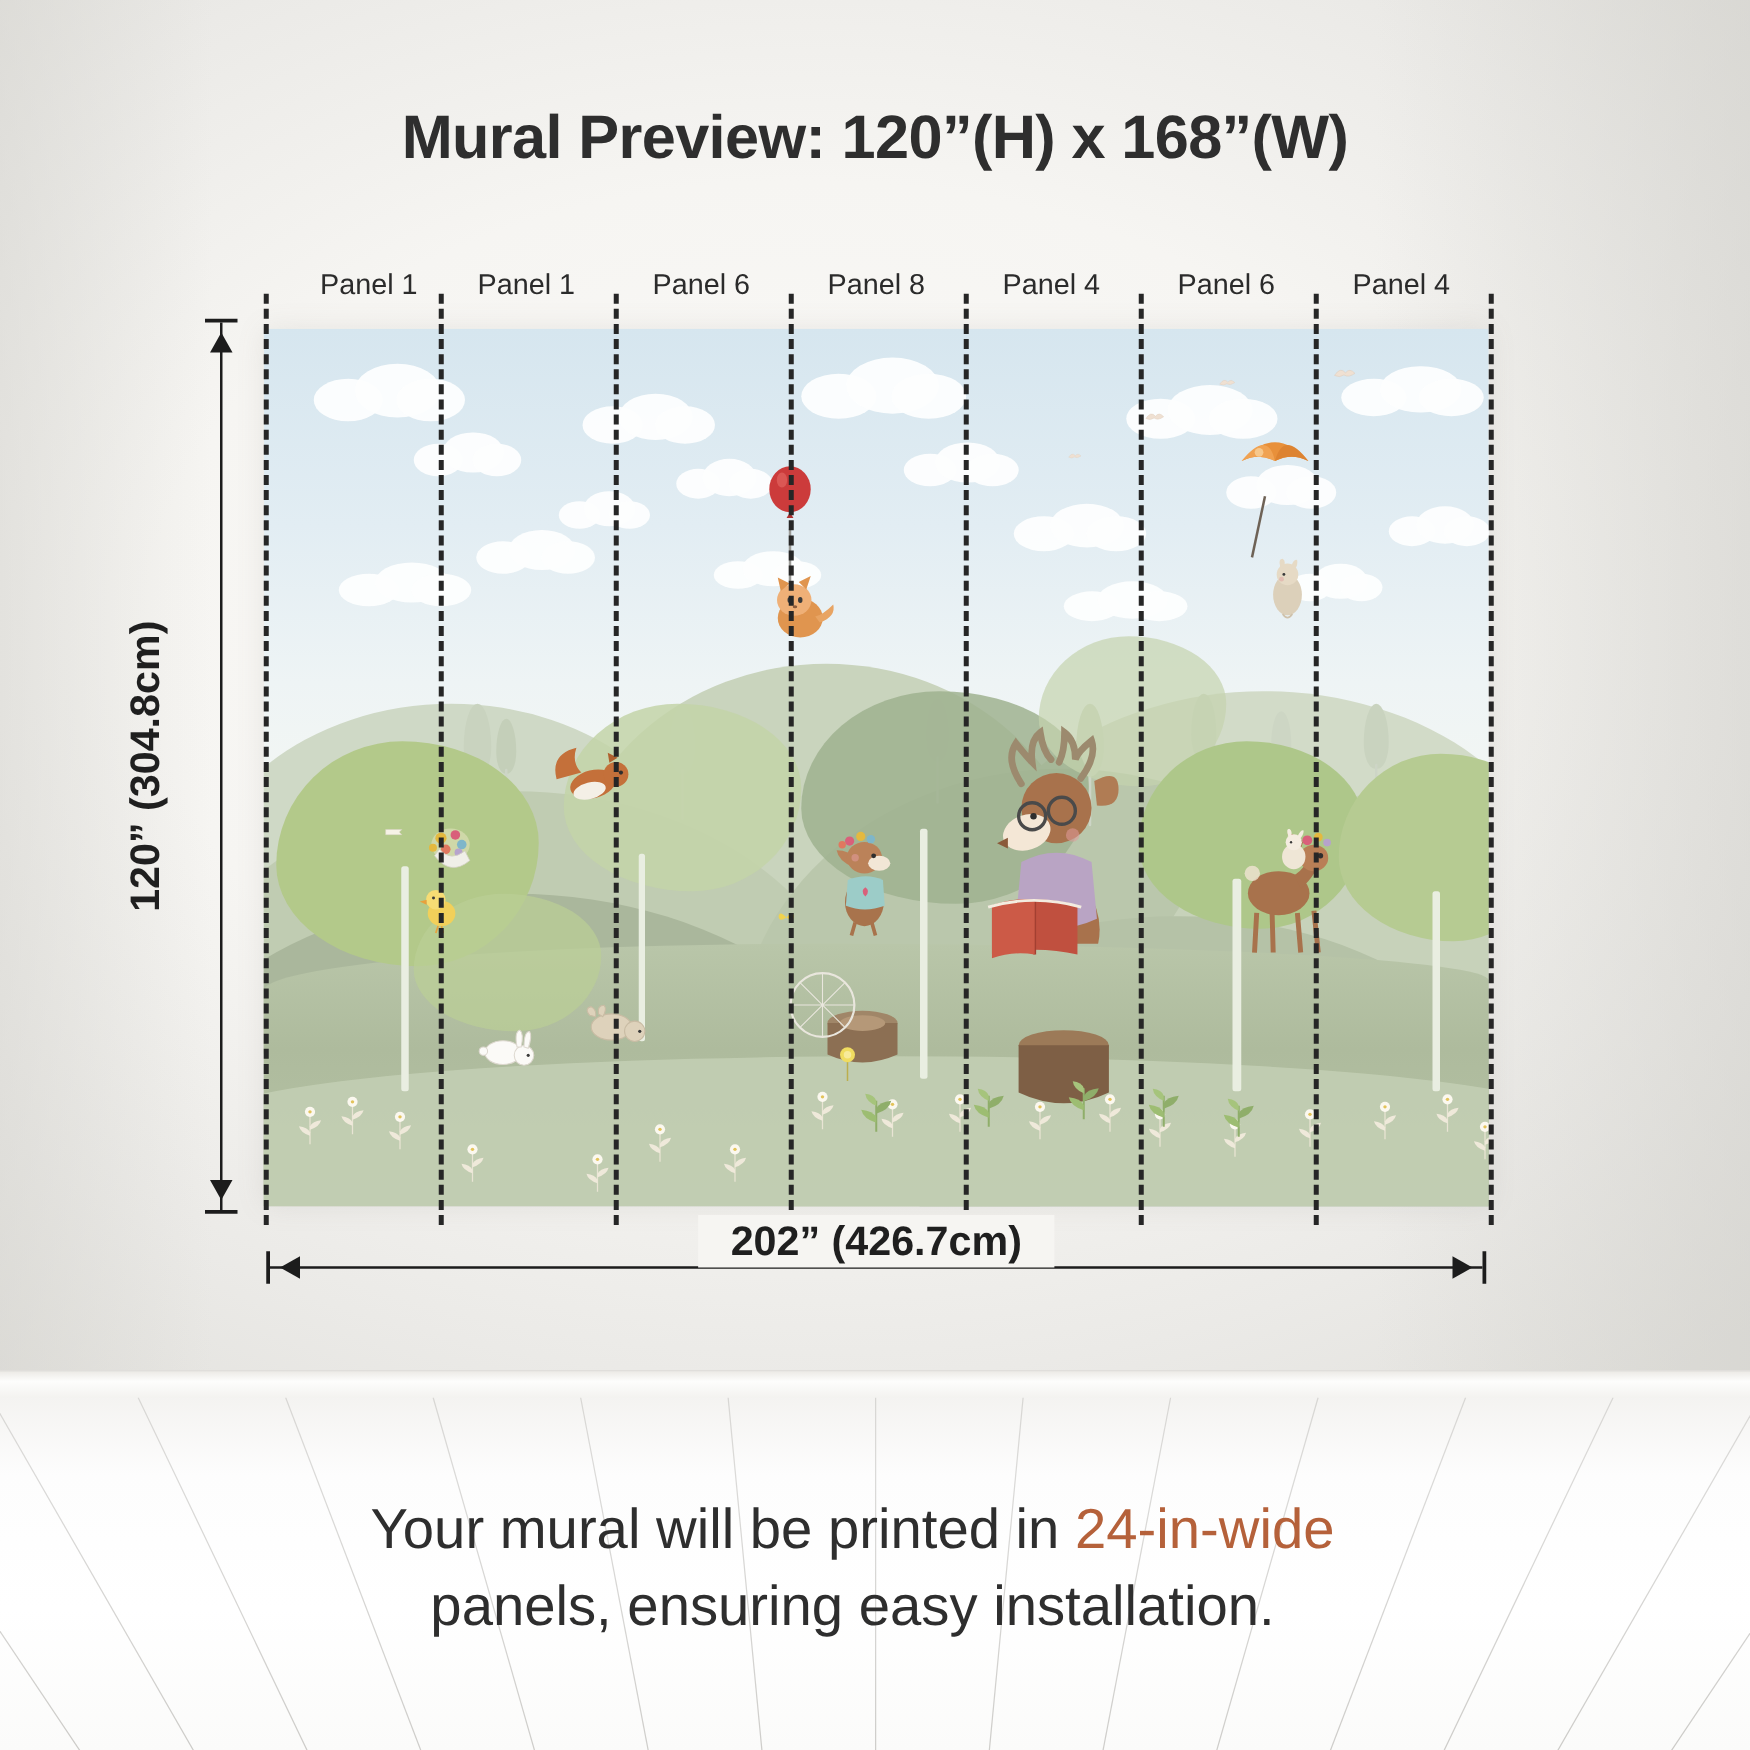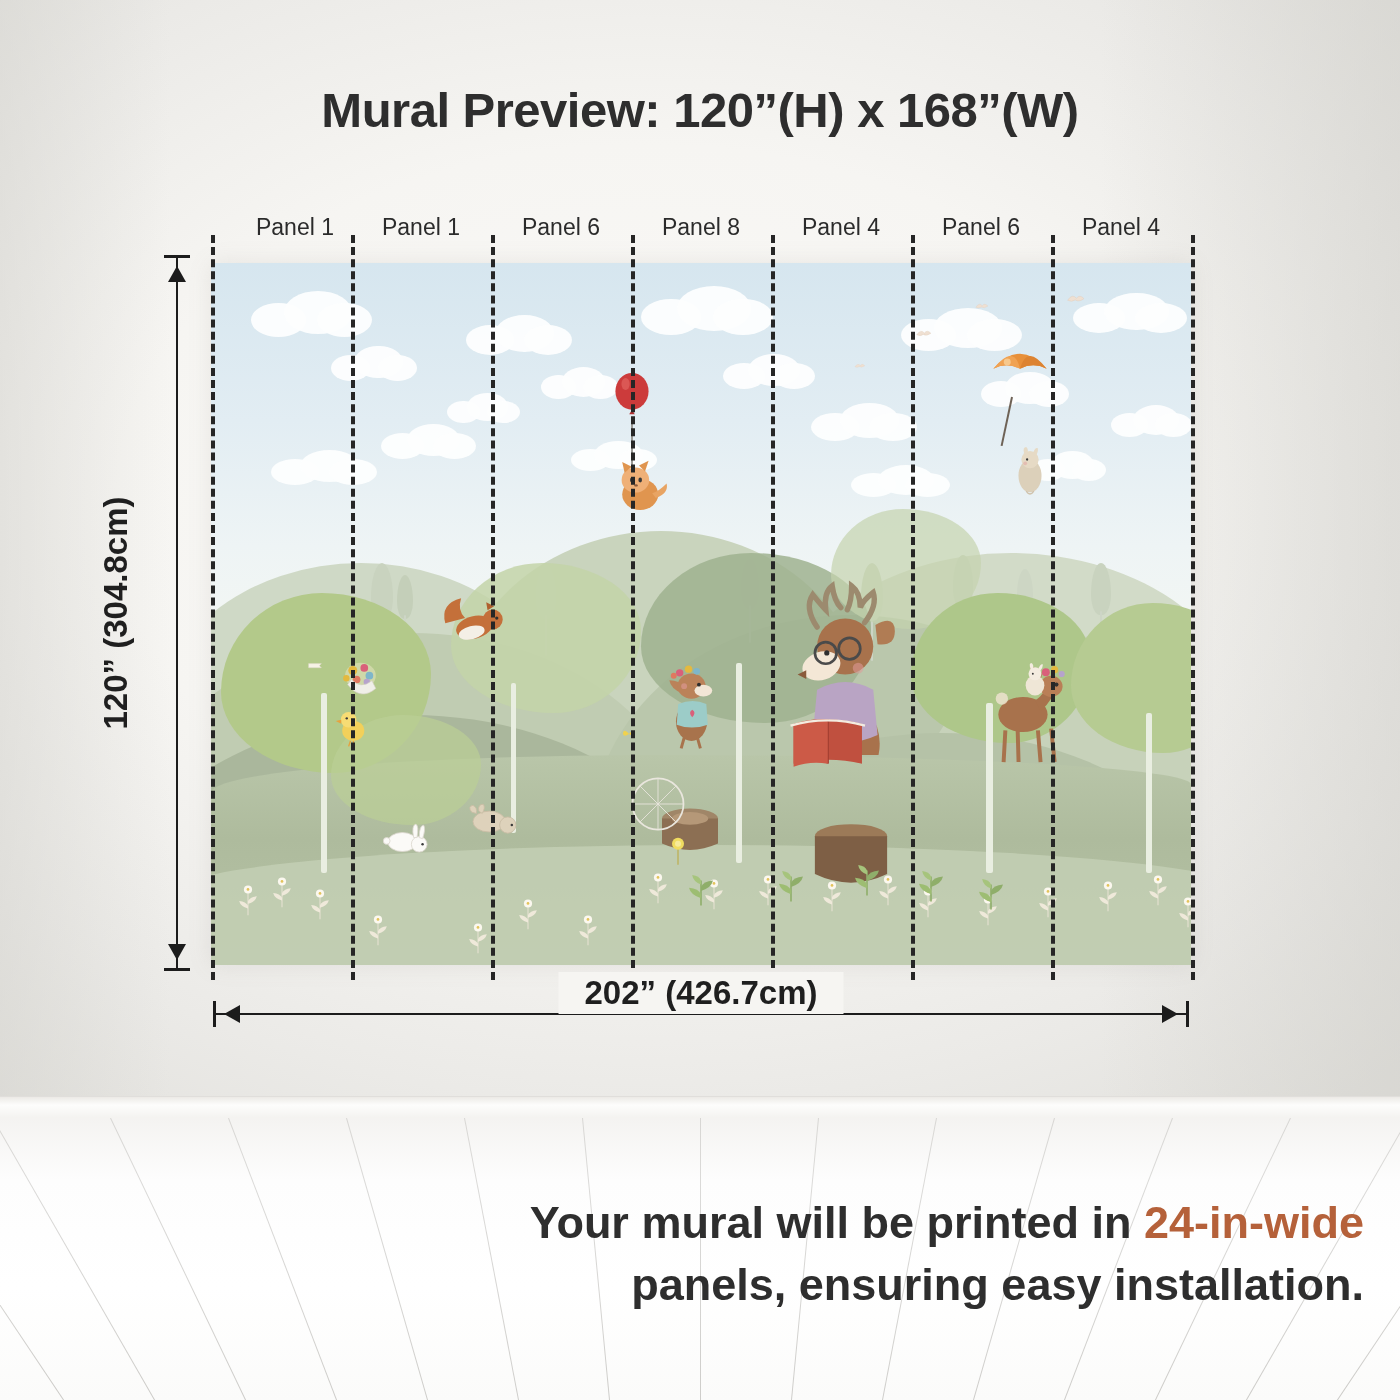--- a/index.html
+++ b/index.html
@@ -90,22 +90,22 @@
   .cap-v{ position:absolute; width:3px; height:26px; background:#1c1c1c; top:-12px; }
   .ah-left{ border-top:9px solid transparent; border-bottom:9px solid transparent; border-right:16px solid #1c1c1c; left:0; top:-8px; position:absolute; width:0; height:0;}
   .ah-right{ border-top:9px solid transparent; border-bottom:9px solid transparent; border-left:16px solid #1c1c1c; right:0; top:-8px; position:absolute; width:0; height:0;}
   #dim-h-label{
     position:absolute; left:50%; top:-20px; transform:translate(-50%,-50%);
     background:#f6f5f2; padding:2px 26px; font-size:33px; font-weight:bold; color:#1f1f1f; white-space:nowrap;
   }
 
   
   #footer{
-    position:absolute; left:0; top:1192px; width:1364px; text-align:right;
-    font-size:45px; font-weight:bold; color:#2e2e2e; line-height:1.38;
+    position:absolute; left:0; top:1192px; width:1364px; text-align:center;
+    font-size:45px; font-weight:normal; color:#2e2e2e; line-height:1.38;
   }
   .accent{ color:#b5613a; }
 </style>
 </head>
 <body>
 
 <div id="wall">
   <div id="wall-shade-left"></div>
   <div id="wall-shade-right"></div>
 </div>

